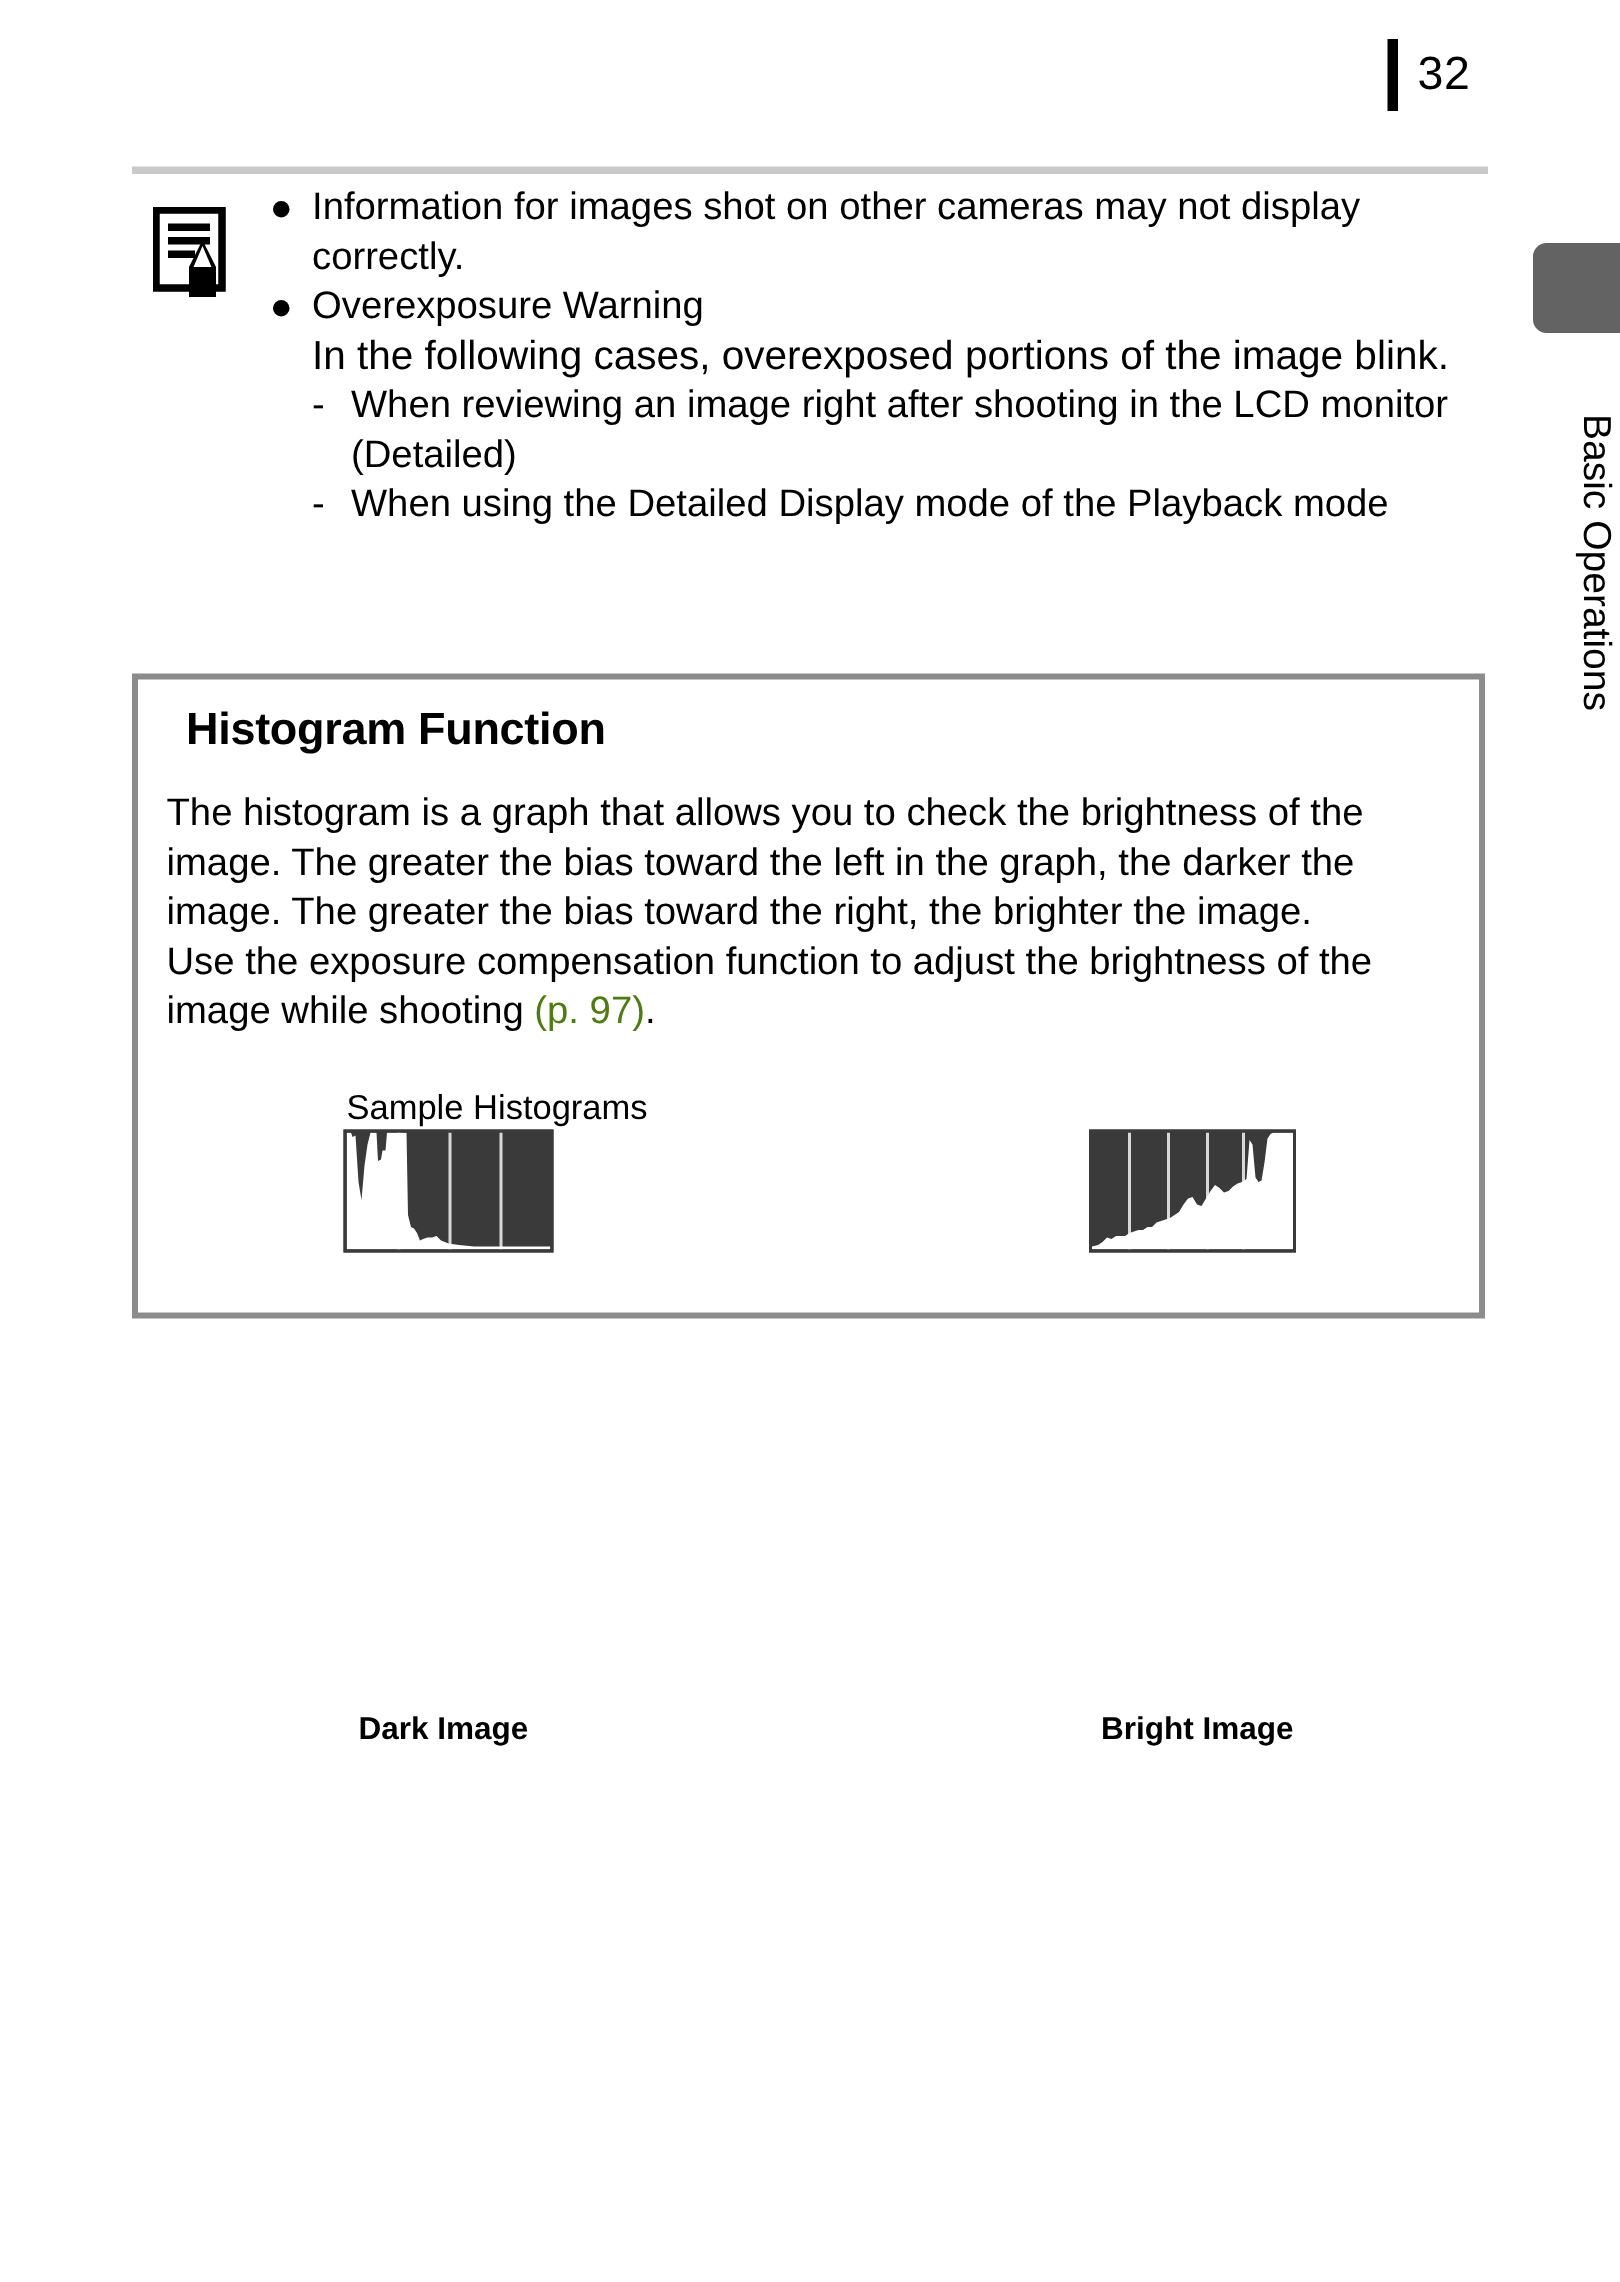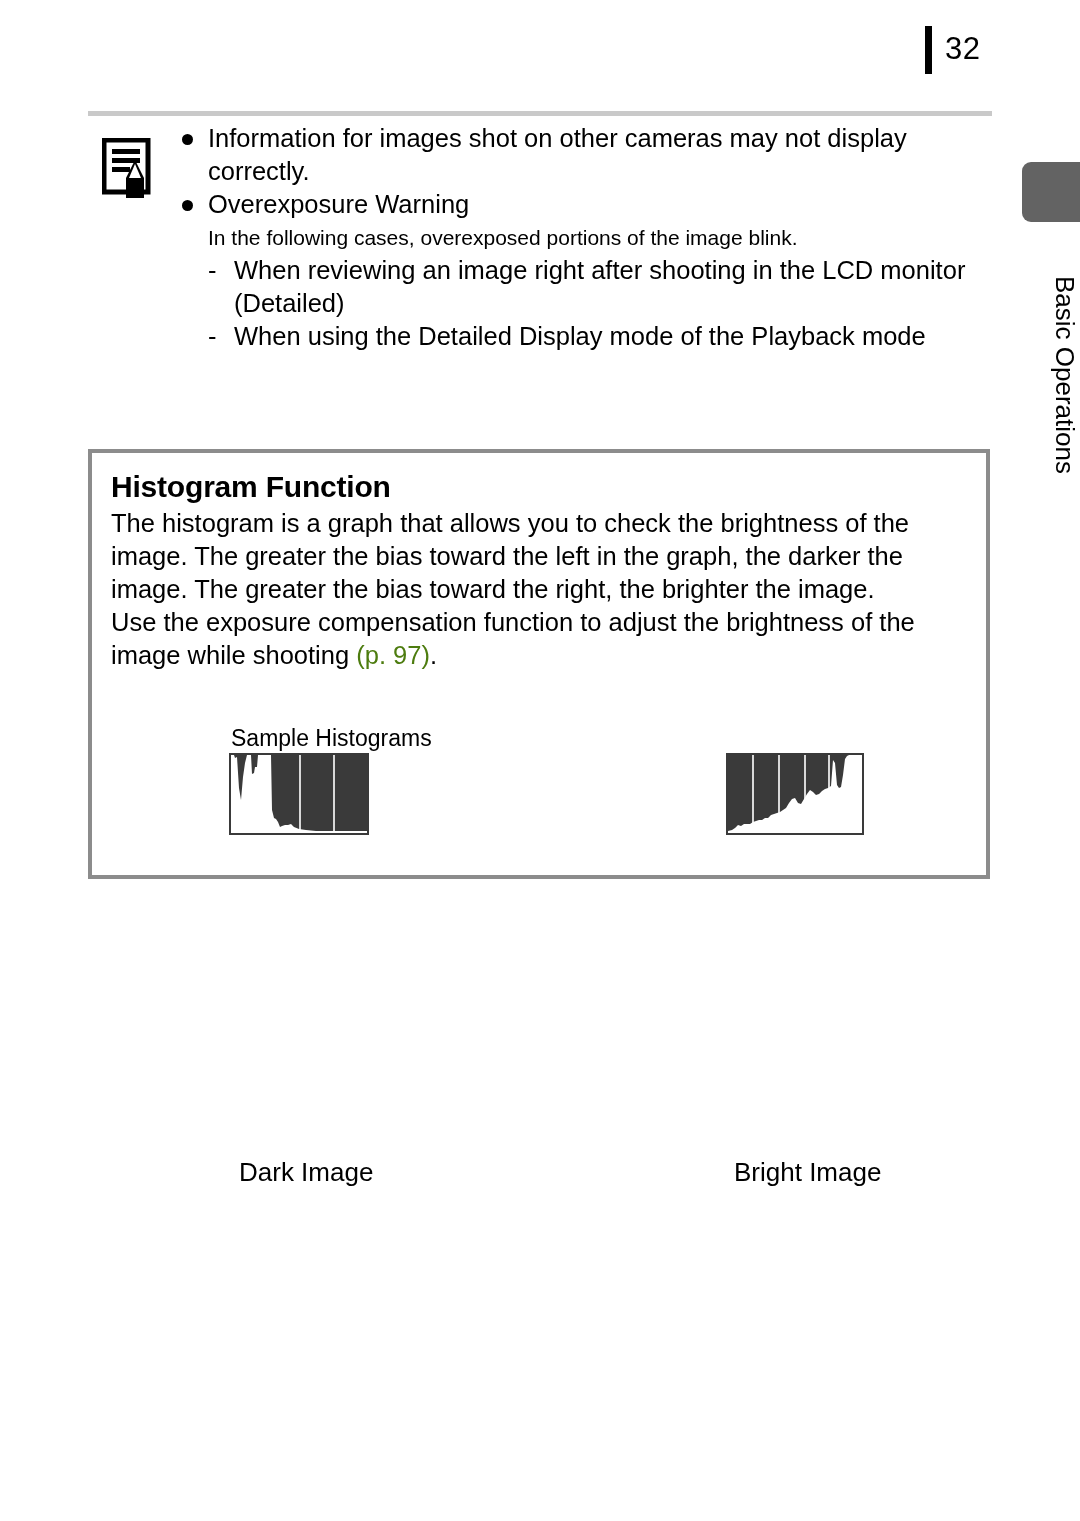--- a/index.html
+++ b/index.html
@@ -102,21 +102,21 @@
   .note-bullet-item .dot {
     position: absolute;
     left: 0;
     top: 12px;
     width: 11px;
     height: 11px;
     background: #000000;
     border-radius: 50%;
   }
   .note-subline {
-    font-size: 21px;
+    font-size: 27px;
     line-height: 33px;
     padding-left: 26px;
   }
   .note-dash-item {
     position: relative;
     font-size: 25.5px;
     line-height: 33px;
     padding-left: 52px;
   }
   .note-dash-item .dash {
@@ -132,27 +132,27 @@
     top: 449px;
     width: 902px;
     height: 430px;
     border: 4px solid #8c8c8c;
     background: #ffffff;
     box-sizing: border-box;
   }
   #histogram-title {
     font-size: 30px;
     font-weight: bold;
-    margin: 17px 0 0 19px;
+    margin: 17px 0 0 32px;
     letter-spacing: -0.2px;
   }
   .hist-paragraph {
     font-size: 25.5px;
     line-height: 33px;
-    margin: 3px 19px 0 19px;
+    margin: 22px 19px 0 19px;
   }
   .hist-paragraph.second {
     margin-top: 0;
   }
   .page-ref {
     color: #4d7c0f;
   }
 
   
   #sample-caption {
@@ -181,23 +181,24 @@
   }
   .hist-shape {
     position: absolute;
     left: 0;
     top: 0;
     width: 100%;
     height: 100%;
   }
   .hist-caption {
     position: absolute;
-    top: 404px;
-    font-size: 26px;
+    top: 388px;
+    font-size: 21px;
     white-space: nowrap;
+    font-weight: bold;
   }
 </style>
 </head>
 <body>
 
 <div id="page-number-block">
   <div id="page-number-bar"></div>
   <div id="page-number-text">32</div>
 </div>
 

